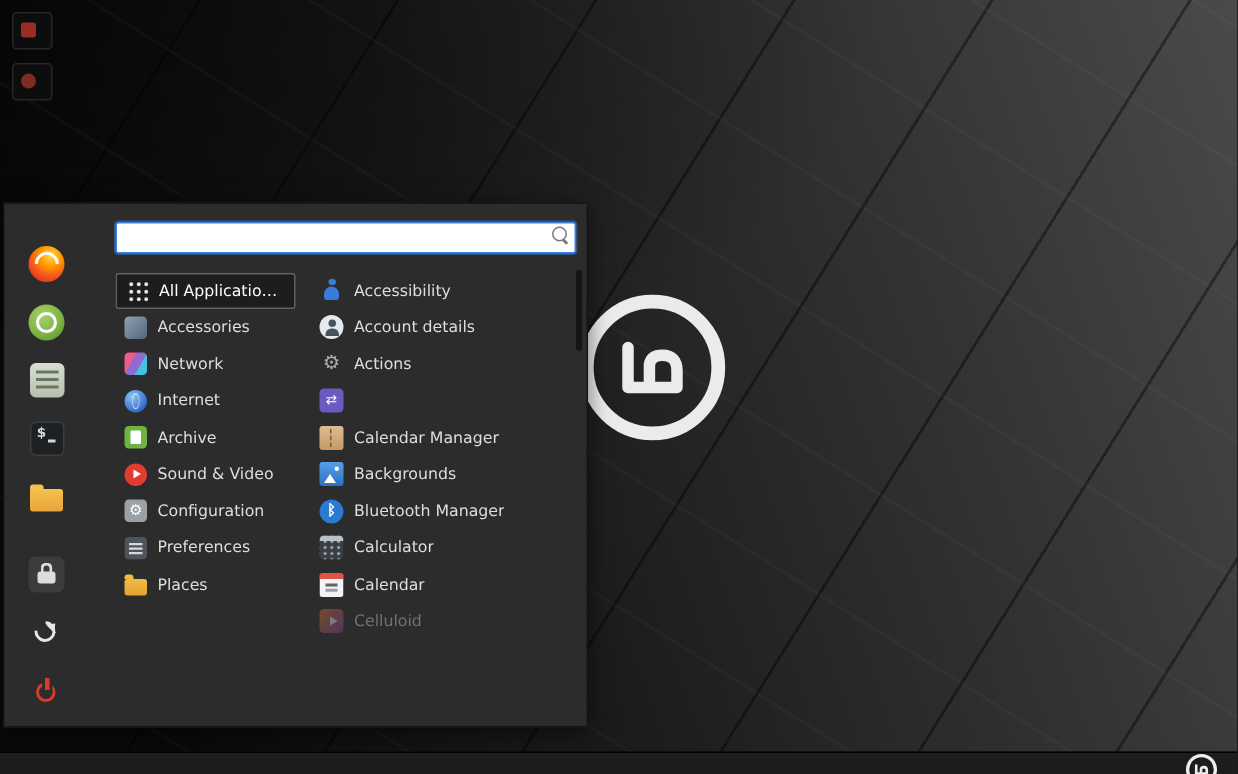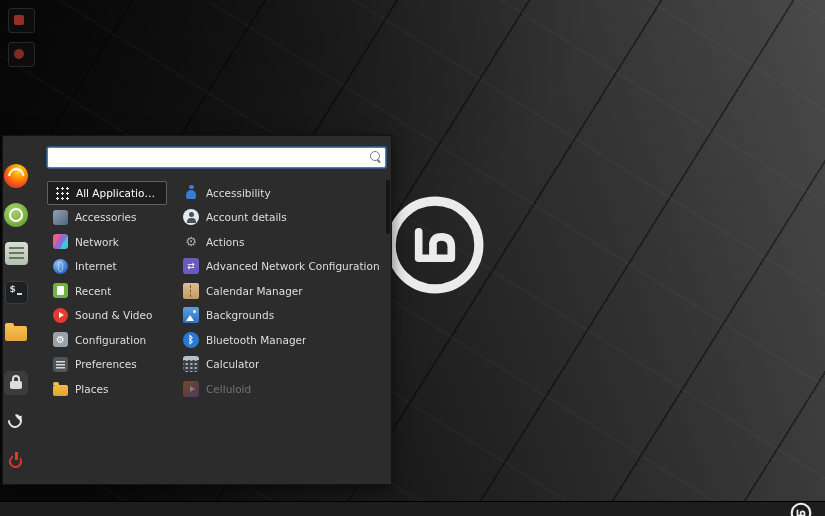--- a/index.html
+++ b/index.html
@@ -207,21 +207,21 @@
         <div class="row cat">
           <span class="ci ci-graphics"></span>
           <span class="lbl">Network</span>
         </div>
         <div class="row cat">
           <span class="ci ci-internet"></span>
           <span class="lbl">Internet</span>
         </div>
         <div class="row cat">
           <span class="ci ci-office"></span>
-          <span class="lbl">Recent</span>
+          <span class="lbl">Archive</span>
         </div>
         <div class="row cat">
           <span class="ci ci-sound"></span>
           <span class="lbl">Sound &amp; Video</span>
         </div>
         <div class="row cat">
           <span class="ci ci-admin"></span>
           <span class="lbl">Configuration</span>
         </div>
         <div class="row cat">
@@ -242,37 +242,40 @@
         <div class="row">
           <span class="ai ai-account"></span>
           <span class="lbl">Account details</span>
         </div>
         <div class="row">
           <span class="ai ai-actions"></span>
           <span class="lbl">Actions</span>
         </div>
         <div class="row">
           <span class="ai ai-netconf"></span>
-          <span class="lbl">Advanced Network Configuration</span>
         </div>
         <div class="row">
           <span class="ai ai-archive"></span>
           <span class="lbl">Calendar Manager</span>
         </div>
         <div class="row">
           <span class="ai ai-backgrounds"></span>
           <span class="lbl">Backgrounds</span>
         </div>
         <div class="row">
           <span class="ai ai-bluetooth"></span>
           <span class="lbl">Bluetooth Manager</span>
         </div>
         <div class="row">
           <span class="ai ai-calculator"></span>
           <span class="lbl">Calculator</span>
+        </div>
+        <div class="row">
+          <span class="ai ai-calendar"></span>
+          <span class="lbl">Calendar</span>
         </div>
         <div class="row faded">
           <span class="ai ai-celluloid"></span>
           <span class="lbl">Celluloid</span>
         </div>
       </div>
     </div>
 
     <div class="scrollbar">
       <div class="scroll-thumb"></div>

